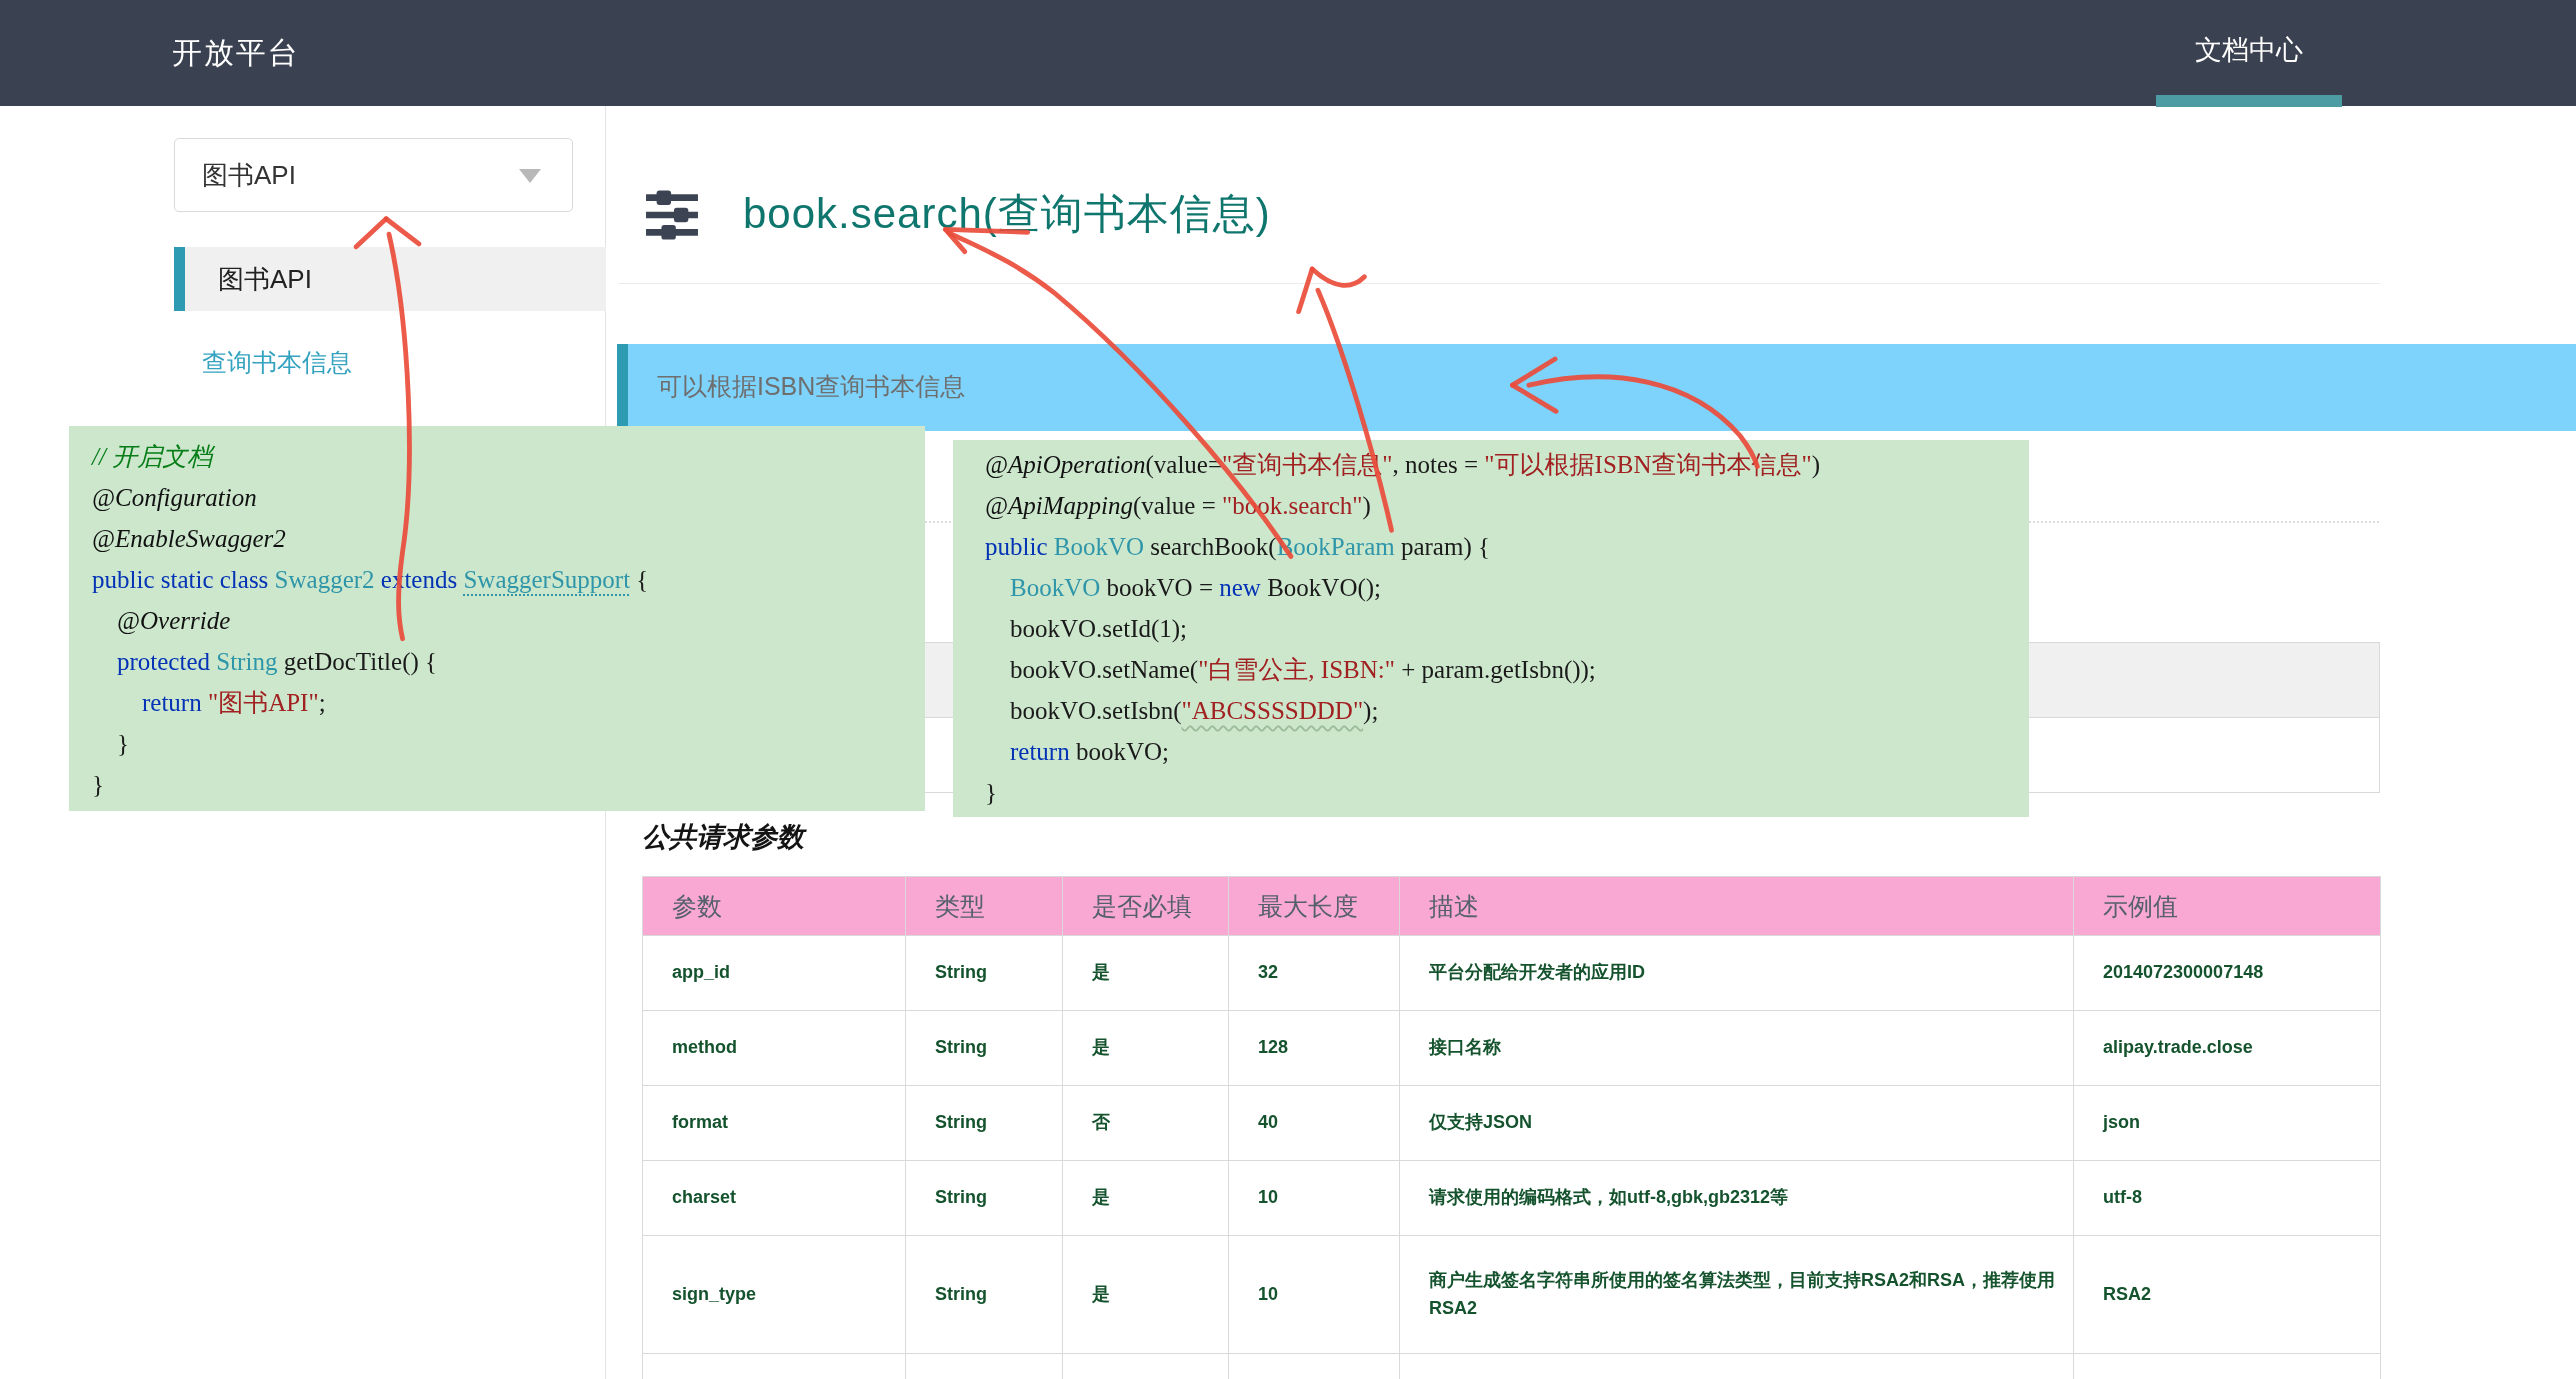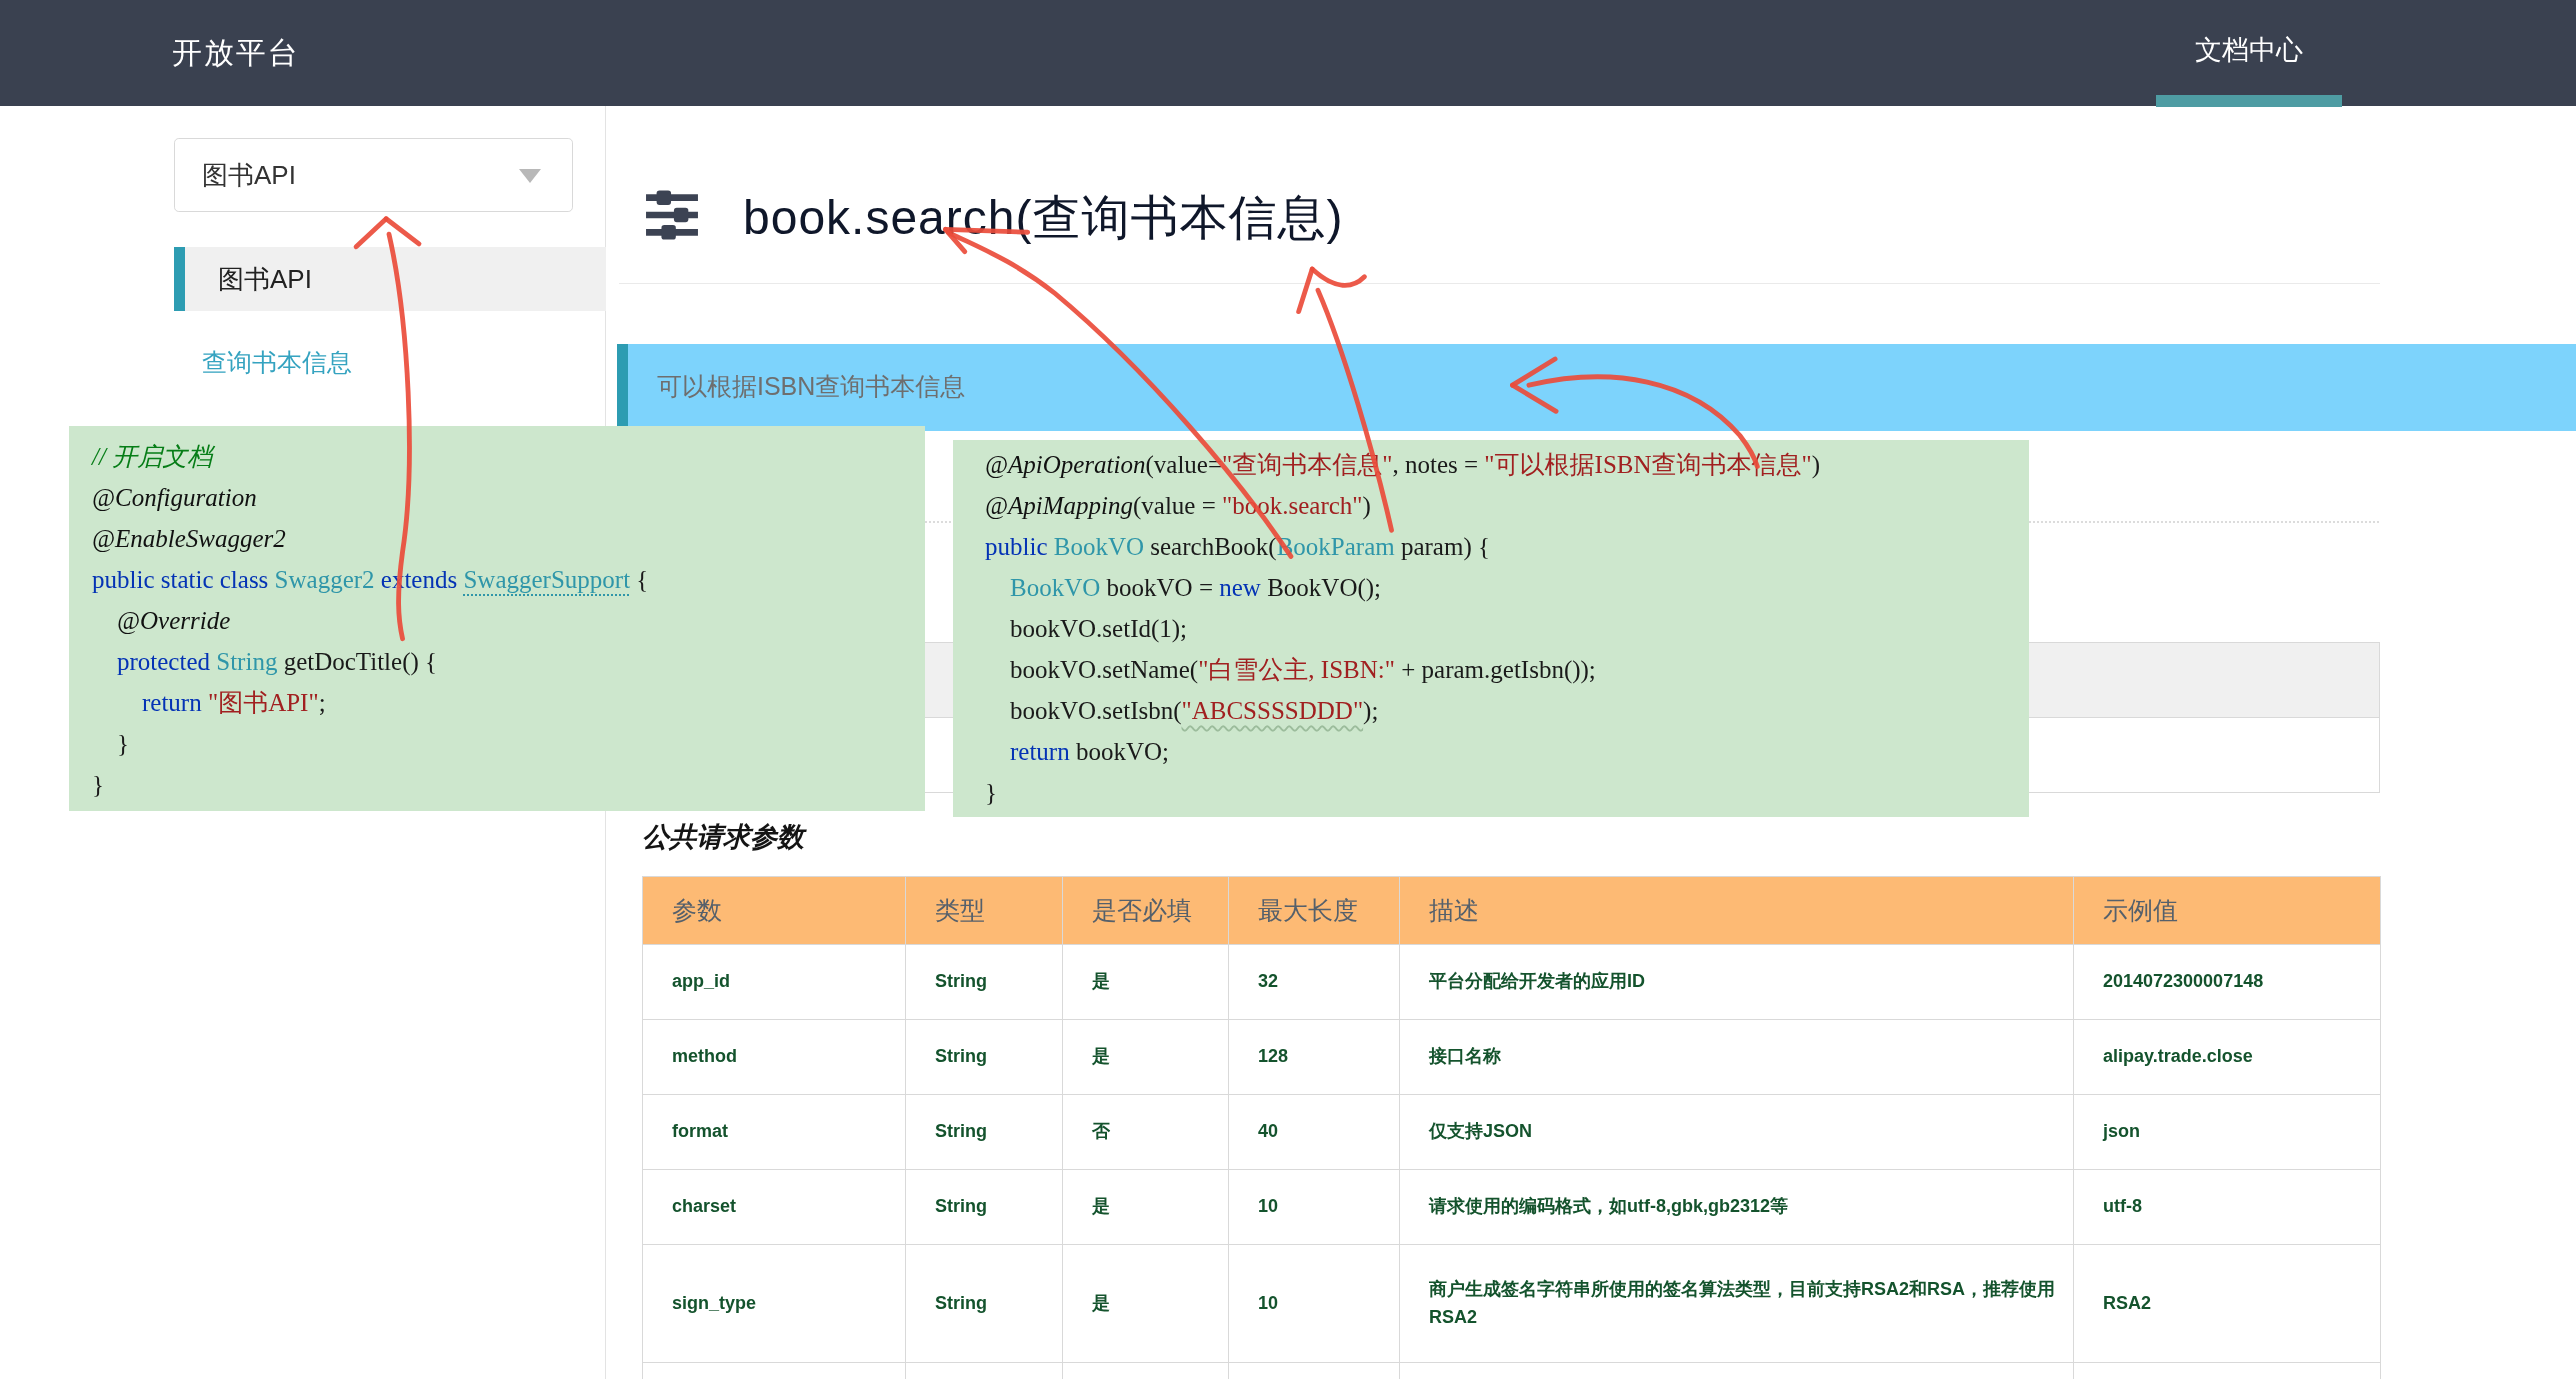--- a/index.html
+++ b/index.html
@@ -16,38 +16,38 @@
   .sidebar{position:absolute;left:0;top:106px;width:606px;height:1273px;background:#fff;border-right:1px solid #e3e3e3;box-sizing:border-box;}
   .dropdown{position:absolute;left:174px;top:138px;width:399px;height:74px;border:1px solid #d9d9d9;border-radius:4.8px;box-sizing:border-box;background:#fff;cursor:pointer;}
   .dropdown-value{position:absolute;left:27px;top:0;height:72px;line-height:72px;font-size:26px;color:#333;}
   .caret-down{position:absolute;right:31px;top:30px;width:0;height:0;border-left:11.6px solid transparent;border-right:11.6px solid transparent;border-top:14.5px solid #b8b8b8;}
   .side-group{position:absolute;left:174px;top:247px;width:432px;height:64px;background:#f0f0f0;border-left:11.6px solid #2d9cb2;box-sizing:border-box;cursor:pointer;}
   .side-group-label{margin-left:33px;line-height:64px;font-size:26px;color:#222;}
   .side-link{position:absolute;left:202px;top:346px;font-size:25px;color:#35a3c0;cursor:pointer;}
 
   
   .title-icon{position:absolute;left:644px;top:190px;width:56px;height:50px;}
-  .page-title{position:absolute;left:743px;top:186px;font-size:48px;font-weight:300;color:#0f172a;letter-spacing:1px;}
+  .page-title{position:absolute;left:743px;top:186px;font-size:42px;font-weight:300;color:#0f766e;letter-spacing:1px;}
   .title-rule{position:absolute;left:619px;top:283px;width:1761px;height:0;border-top:1.9px solid #eaeaea;}
 
   .notice{position:absolute;left:617px;top:344px;width:2027px;height:87px;background:#7dd3fc;border-left:11.6px solid #2d9cb2;border-radius:0 3.9px 3.9px 0;box-sizing:border-box;}
   .notice-text{margin-left:29px;line-height:85px;font-size:25px;color:#6e6e6e;}
 
   
   .frag-rule{position:absolute;left:617px;top:521px;width:1762px;border-top:2.9px dotted #dcdcdc;}
   .frag-row-gray{position:absolute;left:642px;top:642px;width:1738px;height:76px;background:#f0f0f0;border:1.9px solid #d9d9d9;box-sizing:border-box;}
   .frag-row-white{position:absolute;left:642px;top:718px;width:1738px;height:75px;background:#ffffff;border:1.9px solid #d9d9d9;border-top:none;box-sizing:border-box;}
 
   .section-heading{position:absolute;left:642px;top:819px;font-size:27px;font-weight:bold;color:#141414;font-style:italic;}
 
   
   .params-table-wrap{position:absolute;left:642px;top:876px;width:1738px;}
   table.params{border-collapse:collapse;table-layout:fixed;width:1738px;background:#fff;}
   table.params th, table.params td{border:1.9px solid #d9d9d9;font-weight:normal;text-align:left;padding:0 9.7px 0 29px;box-sizing:border-box;vertical-align:middle;}
-  table.params th{background:#fdba74;height:68px;font-size:25px;color:#55606b;}
+  table.params th{background:#f9a8d4;height:59px;font-size:25px;color:#55606b;}
   table.params td{font-size:18px;color:#14532d;line-height:1.55;font-weight:bold;}
 
   
   .codeblock{position:absolute;background:#cde7cd;font-family:Liberation Serif, serif;font-size:25px;z-index:20;}
   .code-left{left:69px;top:426px;width:856px;height:385px;padding:9.7px 0 0 23px;box-sizing:border-box;}
   .code-right{left:953px;top:440px;width:1076px;height:377px;padding:3.9px 0 0 32px;box-sizing:border-box;}
   .code-line{height:41px;line-height:41px;white-space:pre;}
   .tok-pl{color:#1a1a1a;}
   .tok-cm{color:#067d17;font-style:italic;}
   .tok-an{color:#111111;font-style:italic;}

